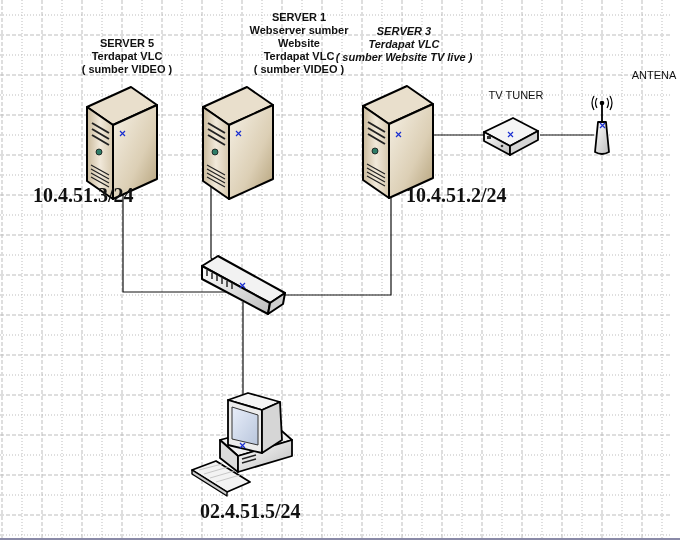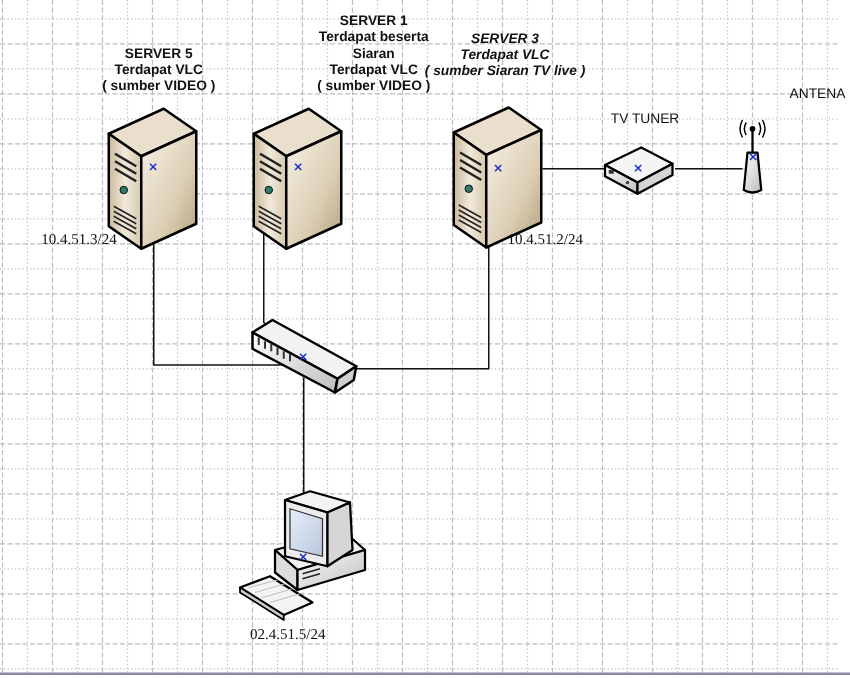--- a/index.html
+++ b/index.html
@@ -1,20 +1,20 @@
 <!DOCTYPE html>
 <html><head>
 <meta charset="utf-8">
 <style>
   html,body{margin:0;padding:0;background:#fff;}
   #canvas{position:relative;width:680px;height:542px;overflow:hidden;background:#fff;}
   svg{position:absolute;left:0;top:0;}
   .lbl{position:absolute;font-family:"Liberation Sans",sans-serif;font-size:11px;font-weight:bold;color:#111;text-align:center;line-height:13px;white-space:nowrap;}
   .plain{font-weight:normal;}
-  .ip{position:absolute;font-family:"Liberation Serif",serif;font-size:12px;font-weight:normal;color:#111;white-space:nowrap;}
+  .ip{position:absolute;font-family:"Liberation Serif",serif;font-size:20px;font-weight:bold;color:#111;white-space:nowrap;}
 </style>
 </head>
 <body>
 
 <div id="canvas">
   <svg id="grid" width="680" height="542">
       <line x1="2" x2="2" y1="0" y2="538" stroke="#bdbdbd" stroke-width="1" stroke-dasharray="4,2"></line>
       <line x1="22" x2="22" y1="0" y2="538" stroke="#bdbdbd" stroke-width="1" stroke-dasharray="1,2"></line>
       <line x1="42" x2="42" y1="0" y2="538" stroke="#bdbdbd" stroke-width="1" stroke-dasharray="4,2"></line>
       <line x1="62" x2="62" y1="0" y2="538" stroke="#bdbdbd" stroke-width="1" stroke-dasharray="1,2"></line>
@@ -182,29 +182,29 @@
     </g>
   </svg>
 
   <div class="lbl" style="left:72px;top:37px;width:110px;">
     <div>SERVER 5</div>
     <div>Terdapat VLC</div>
     <div>( sumber VIDEO )</div>
   </div>
   <div class="lbl" style="left:196px;top:11px;width:110px;margin-left:48px;">
     <div>SERVER 1</div>
-    <div>Terdapat beserta</div>
-    <div>Siaran</div>
+    <div>Webserver sumber</div>
+    <div>Website</div>
     <div>Terdapat VLC</div>
     <div>( sumber VIDEO )</div>
   </div>
   <div class="lbl" style="left:334px;top:25px;width:140px;font-style:italic;">
     <div>SERVER 3</div>
     <div>Terdapat VLC</div>
-    <div>( sumber Siaran TV live )</div>
+    <div>( sumber Website TV live )</div>
   </div>
   <div class="lbl plain" style="left:476px;top:89px;width:80px;">TV TUNER</div>
   <div class="lbl plain" style="left:576px;top:69px;width:60px;margin-left:48px;">ANTENA</div>
 
   <div class="ip" style="left:33px;top:184px;">10.4.51.3/24</div>
   <div class="ip" style="left:406px;top:184px;text-align:center;">10.4.51.2/24</div>
   <div class="ip" style="left:200px;top:500px;">02.4.51.5/24</div>
 </div>
 
 </body></html>

